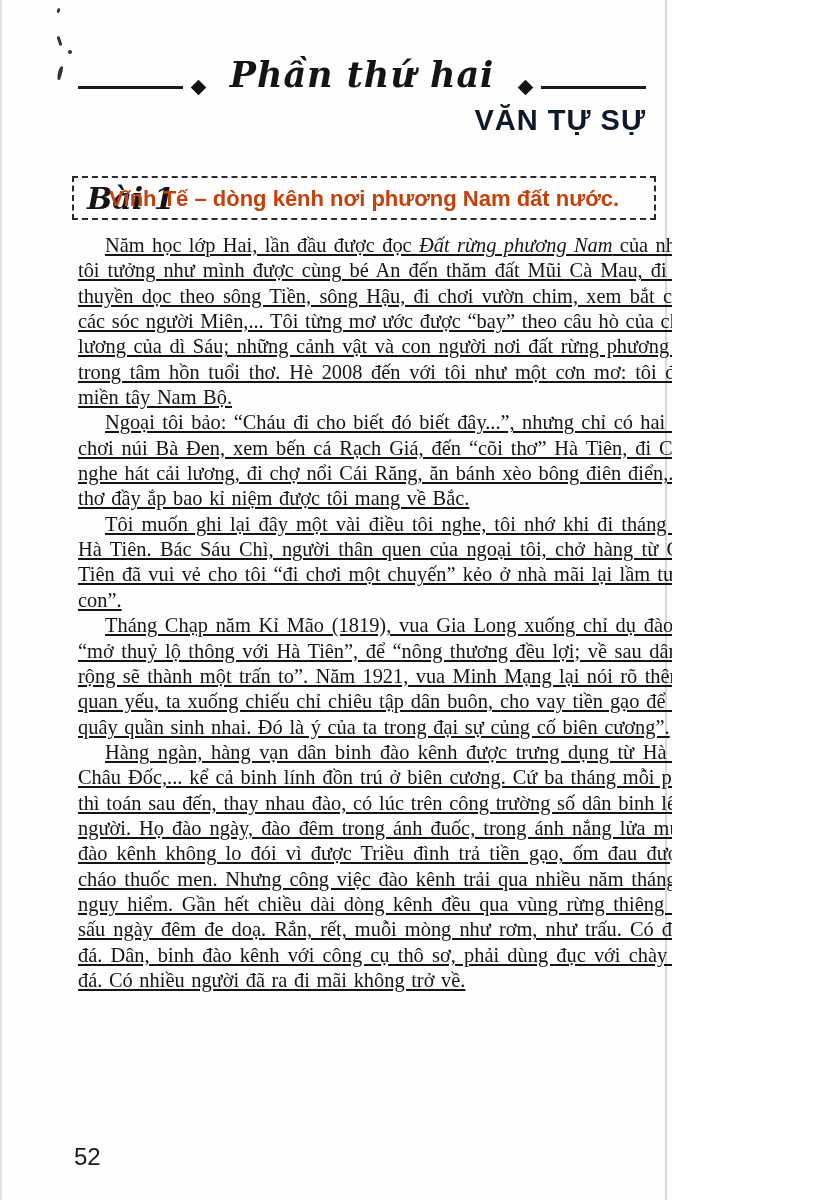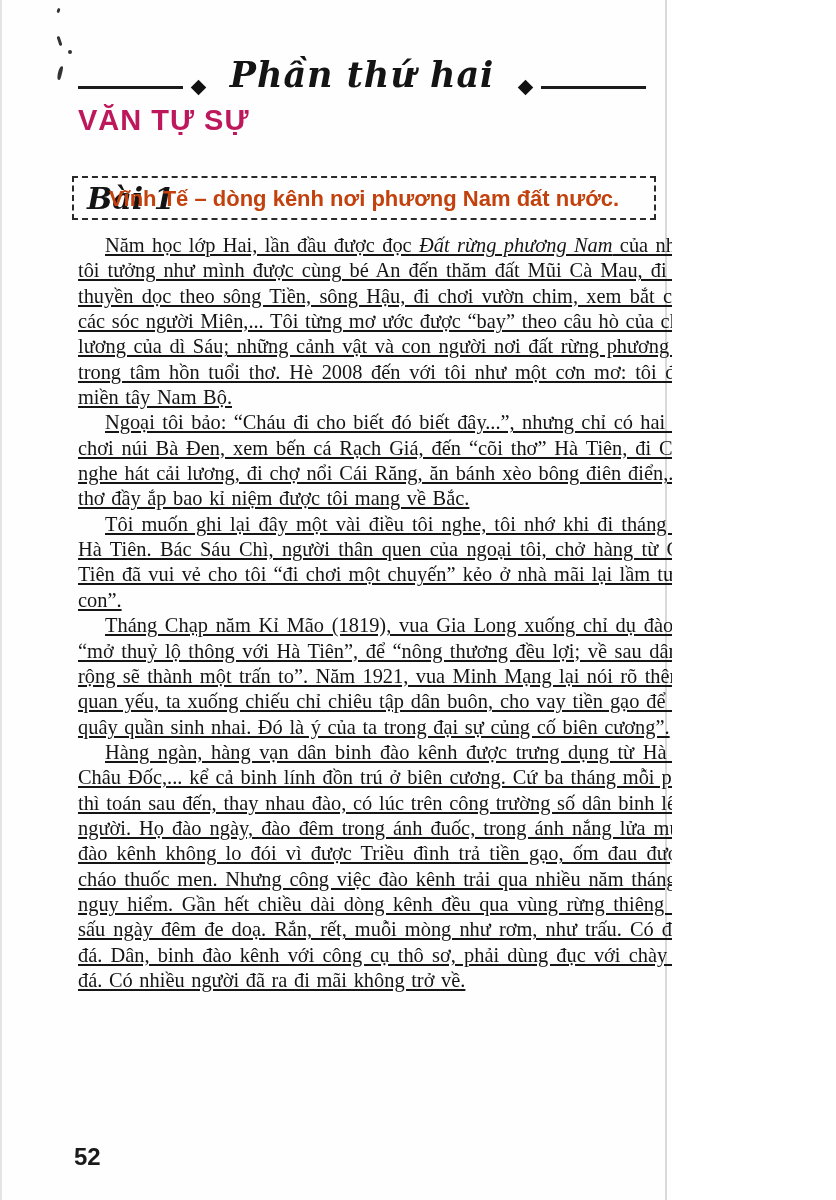--- a/index.html
+++ b/index.html
@@ -71,26 +71,26 @@
     font-weight: bold;
     font-size: 35px;
     letter-spacing: 1px;
     padding: 0 16px;
     white-space: nowrap;
     transform: translateY(-6px);
     flex: 0 0 auto;
   }
   .section-title {
     margin: 4px 0 0 0;
-    text-align: left;
+    text-align: right;
     font-family: "Liberation Sans", sans-serif;
     font-weight: bold;
     font-size: 29px;
     letter-spacing: 1px;
-    color: #be185d;
+    color: #0f172a;
   }
 
   
   .lesson-box {
     position: absolute;
     left: 72px;
     right: 16px;
     top: 176px;
     height: 44px;
     border: 2px dashed #2a2a2a;
@@ -138,21 +138,20 @@
   .body-text i { font-style: italic; }
 
   
   .page-number {
     position: absolute;
     left: 74px;
     top: 1143px;
     font-family: "Liberation Sans", sans-serif;
     font-size: 24px;
     color: #1a1a1a;
-    font-weight: bold;
   }
 </style>
 </head>
 <body>
 
 <div class="page">
 
   <div class="edge-left"></div>
   <div class="edge-right"></div>
   <div class="speck s1"></div>

